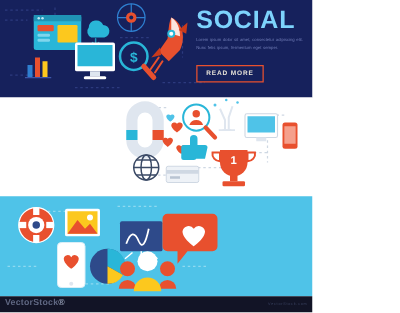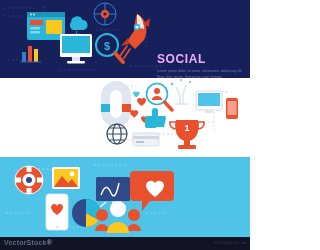--- a/index.html
+++ b/index.html
@@ -14,21 +14,21 @@
   .band-marketing{top:157px;height:80px;background:#4fc3e8;}
   .footer{position:absolute;left:0;top:237px;width:250px;height:13px;
           background:#121426;overflow:hidden;}
 
   
   .txt{position:absolute;}
   .social-txt{left:157px;top:6px;width:88px;}
 
   .headline{font-weight:bold;letter-spacing:.6px;line-height:1;
             margin:0 0 4px 0;}
-  .h-social{font-size:12px;color:#f0abfc;margin-top:47px;}
+  .h-social{font-size:20px;color:#7dd3fc;}
 
   .body-copy{font-size:3.4px;line-height:1.75;margin:0 0 5px 0;
              word-spacing:.4px;}
   .bc-social{color:#6f7bb5;}
 
   .btn{display:inline-block;font-size:5.2px;font-weight:bold;
        letter-spacing:.7px;padding:3px 7px;box-sizing:border-box;
        text-align:center;white-space:nowrap;}
   .btn-social{border:1px solid #e8502e;color:#e8e3d8;background:transparent;}
 

